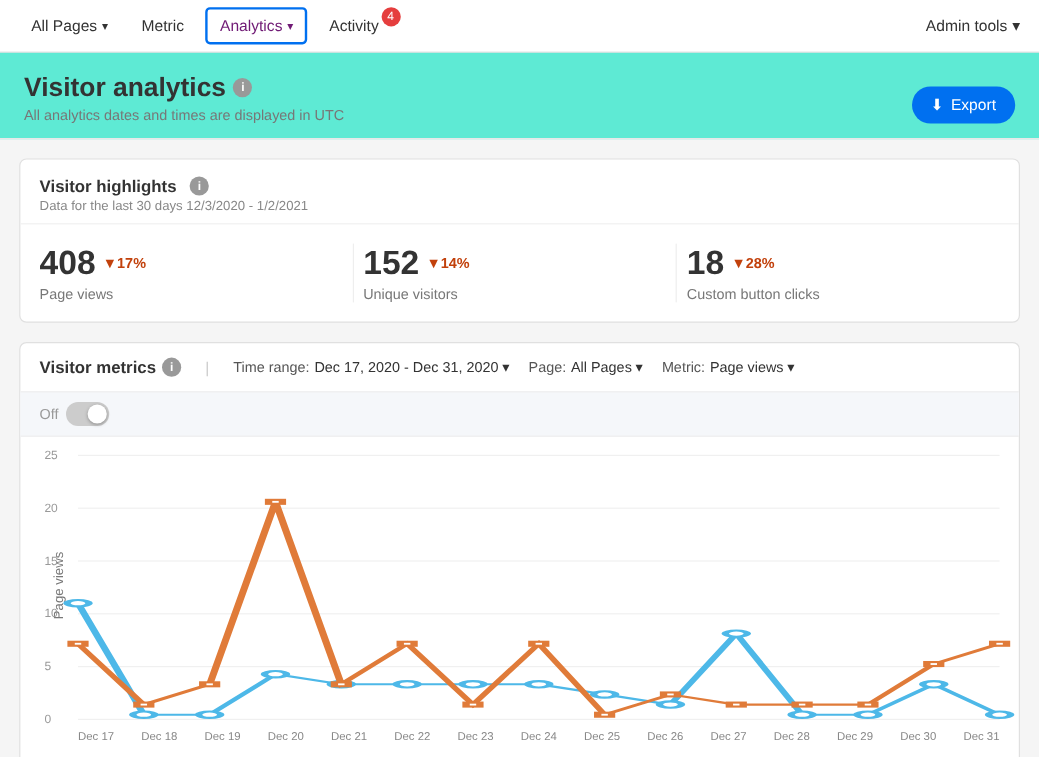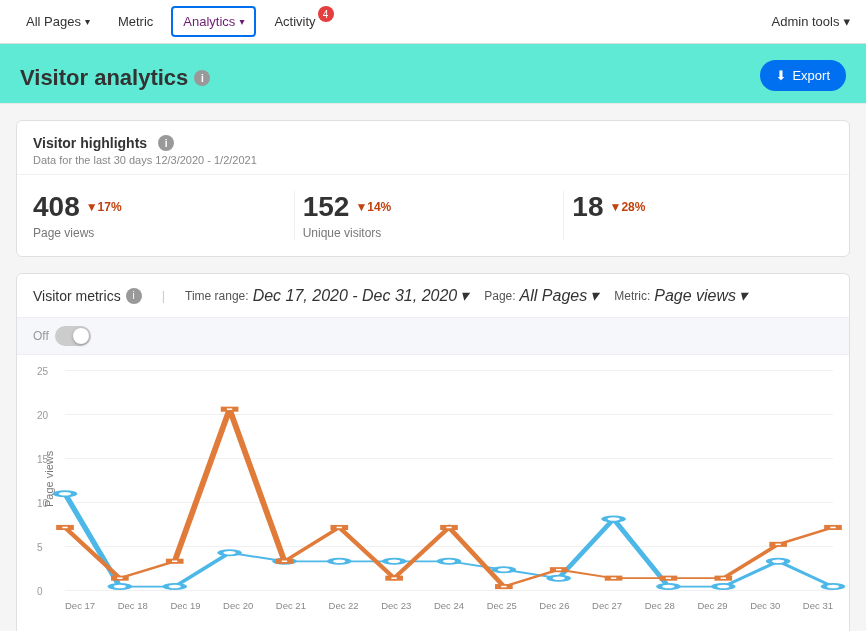--- a/index.html
+++ b/index.html
@@ -106,29 +106,29 @@
     .highlight-change { font-size: 12px; color: #c2410c; display: flex; align-items: center; gap: 2px; }
     .highlight-label { font-size: 12px; color: #777; margin-top: 3px; }
 
     .metrics-header {
       padding: 12px 16px;
       display: flex;
       align-items: center;
       gap: 16px;
       flex-wrap: wrap;
     }
-    .metrics-title { font-size: 14px; font-weight: 400; display: flex; align-items: flex-end; gap: 5px; }
+    .metrics-title { font-size: 14px; font-weight: 700; display: flex; align-items: flex-end; gap: 5px; }
     .filter-group { display: flex; align-items: center; gap: 4px; font-size: 12px; color: #555; }
     .filter-select {
       background: none;
       border: none;
-      font-size: 16px;
+      font-size: 12px;
       color: #333;
       cursor: pointer;
-      display: flex; align-items: center; gap: 3px; font-style: italic;
+      display: flex; align-items: flex-start; gap: 3px;
     }
     .separator { color: #ccc; margin: 0 4px; }
 
     .aggregate-bar {
       background: #f5f7fa;
       padding: 8px 16px;
       display: flex;
       align-items: center;
       justify-content: space-between;
       font-size: 12px;
@@ -226,20 +226,21 @@
     <span>▾</span>
   </div>
 </nav>
 
 <div class="page-header">
   <div>
     <div class="page-title">
       <span>Visitor analytics</span>
       <span class="info-icon">i</span>
     </div>
+    <div class="page-subtitle">All analytics dates and times are displayed in UTC</div>
   </div>
   <button class="export-btn">
     <span>⬇</span>
     <span>Export</span>
   </button>
 </div>
 
 <div class="content">
 
   <div class="card">
@@ -263,20 +264,21 @@
           <span>152</span>
           <span class="highlight-change">▼14%</span>
         </div>
         <div class="highlight-label">Unique visitors</div>
       </div>
       <div class="highlight-item">
         <div class="highlight-value">
           <span>18</span>
           <span class="highlight-change">▼28%</span>
         </div>
+        <div class="highlight-label">Custom button clicks</div>
       </div>
     </div>
   </div>
 
   <div class="card">
     <div class="metrics-header">
       <div class="metrics-title">
         <span>Visitor metrics</span>
         <span class="info-icon">i</span>
       </div>

